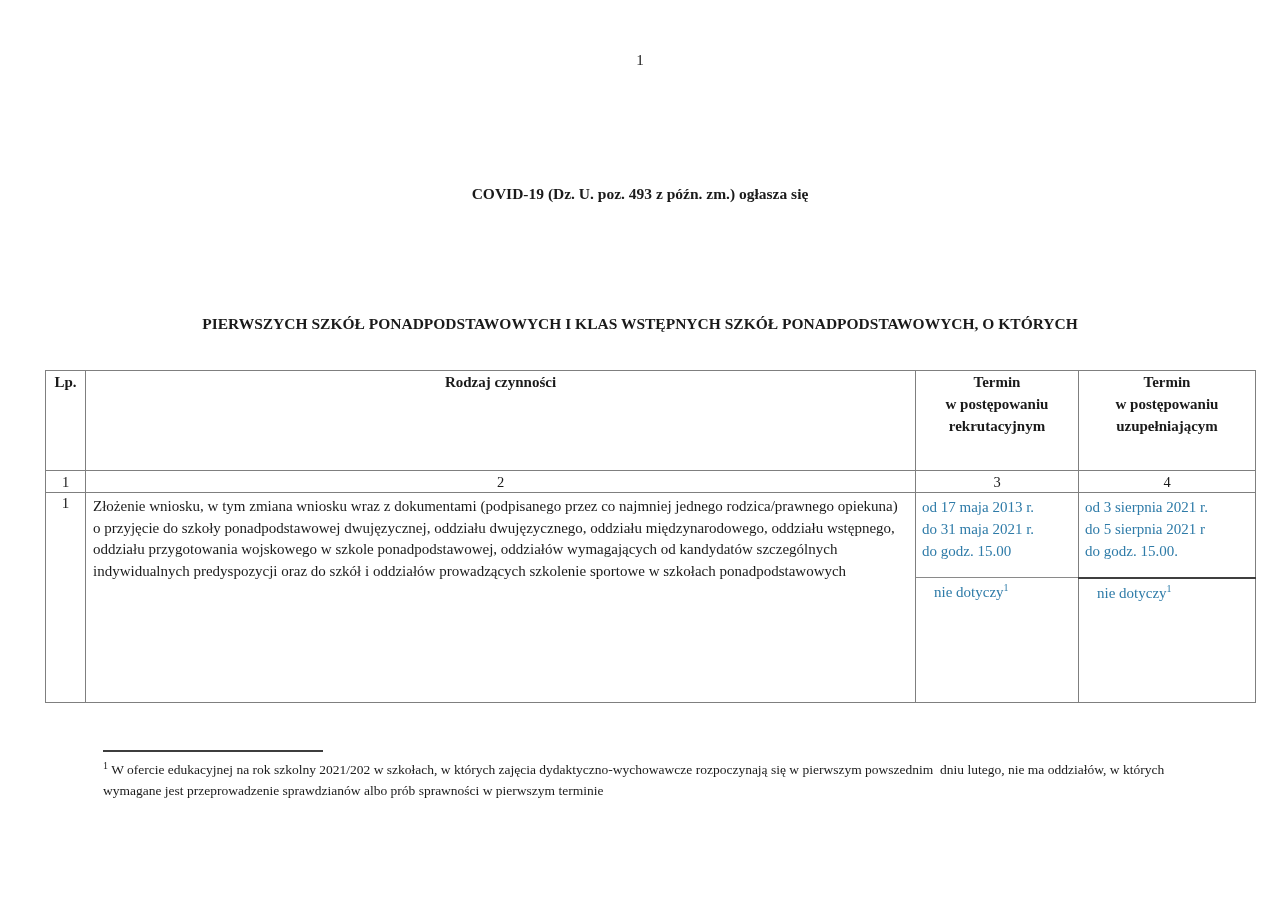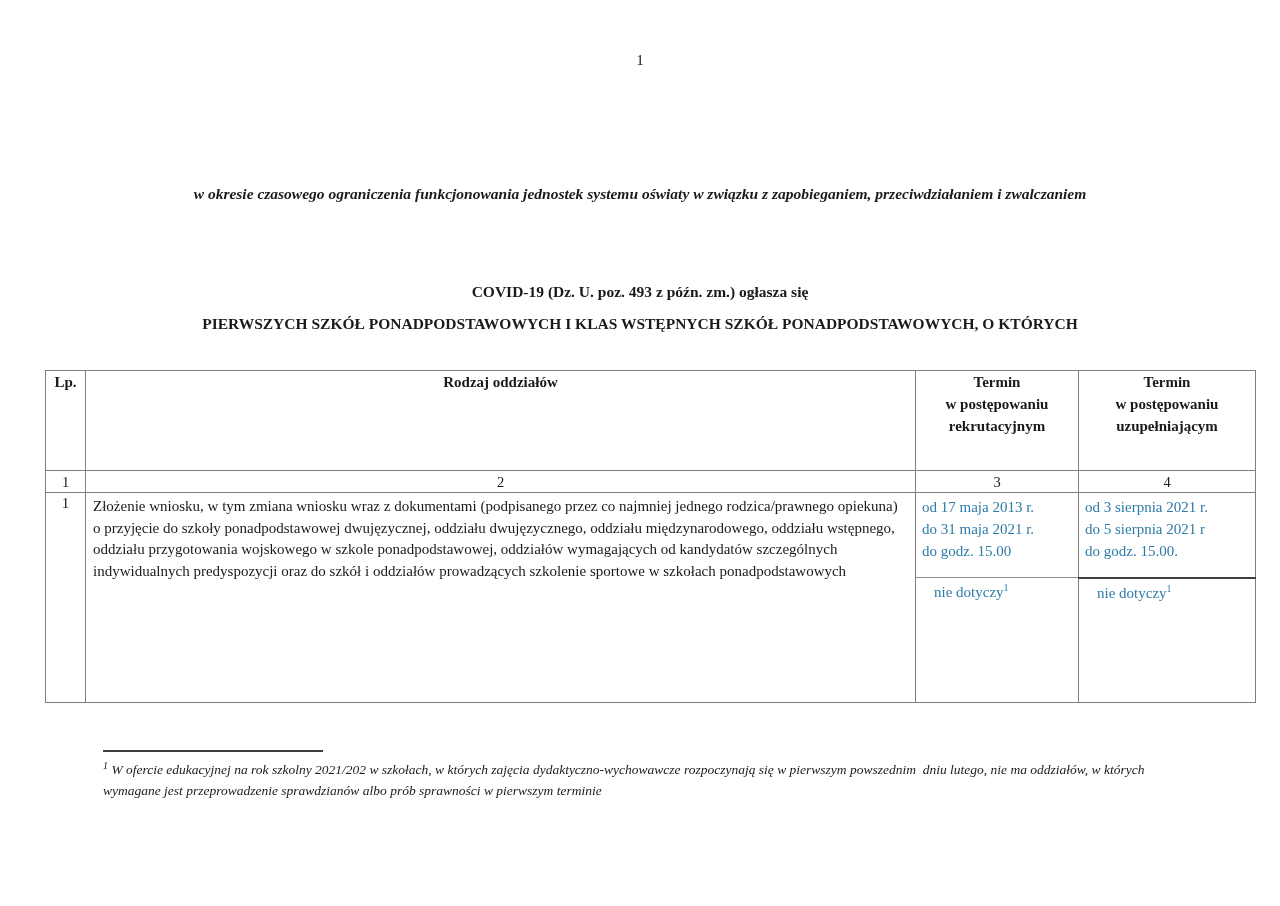--- a/index.html
+++ b/index.html
@@ -69,51 +69,50 @@
     height:125px;
   }
   td.na-cell sup, .fn-text sup { font-size:10px; line-height:0; }
   .footnote {
     position:absolute; left:103px; top:750px; width:1082px;
     font-size:13.5px; line-height:21px;
   }
   .fn-rule {
     width:220px; border-top:2px solid #3d3d3d; margin-bottom:7px;
   }
-  .fn-text { white-space:pre-wrap;font-style:italic; }
+  .fn-text { white-space:pre-wrap; }
 </style>
 </head>
 <body>
 
 <div class="page">
 
   <div class="page-number">1</div>
 
   <div class="intro">
-    <div><span class="italic">w okresie czasowego ograniczenia funkcjonowania jednostek systemu oświaty w związku z zapobieganiem, przeciwdziałaniem i zwalczaniem</span></div>
     <div>COVID-19 (Dz. U. poz. 493 z późn. zm.) ogłasza się</div>
   </div>
 
   <div class="heading">
     <div>PIERWSZYCH SZKÓŁ PONADPODSTAWOWYCH I KLAS WSTĘPNYCH SZKÓŁ PONADPODSTAWOWYCH, O KTÓRYCH</div>
     <div>MOWA W  ART. 25 UST. 3 USTAWY PRAWO OŚWIATOWE, Z WYJĄTKIEM SZKÓŁ POLICEALNYCH, BRANŻOWYCH SZKÓŁ</div>
     <div>II STOPNIA ORAZ SZKÓŁ DLA DOROSŁYCH  NA ROK SZKOLNY 2021/2022</div>
   </div>
 
   <table class="deadlines">
     <colgroup>
       <col style="width:40px">
       <col style="width:830px">
       <col style="width:163px">
       <col style="width:177px">
     </colgroup>
     <tbody>
       <tr>
         <th class="hdr">Lp.</th>
-        <th class="hdr">Rodzaj oddziałów</th>
+        <th class="hdr">Rodzaj czynności</th>
         <th class="hdr">Termin
 w postępowaniu
 rekrutacyjnym</th>
         <th class="hdr">Termin
 w postępowaniu
 uzupełniającym</th>
       </tr>
       <tr class="num-row">
         <td>1</td>
         <td>2</td>

